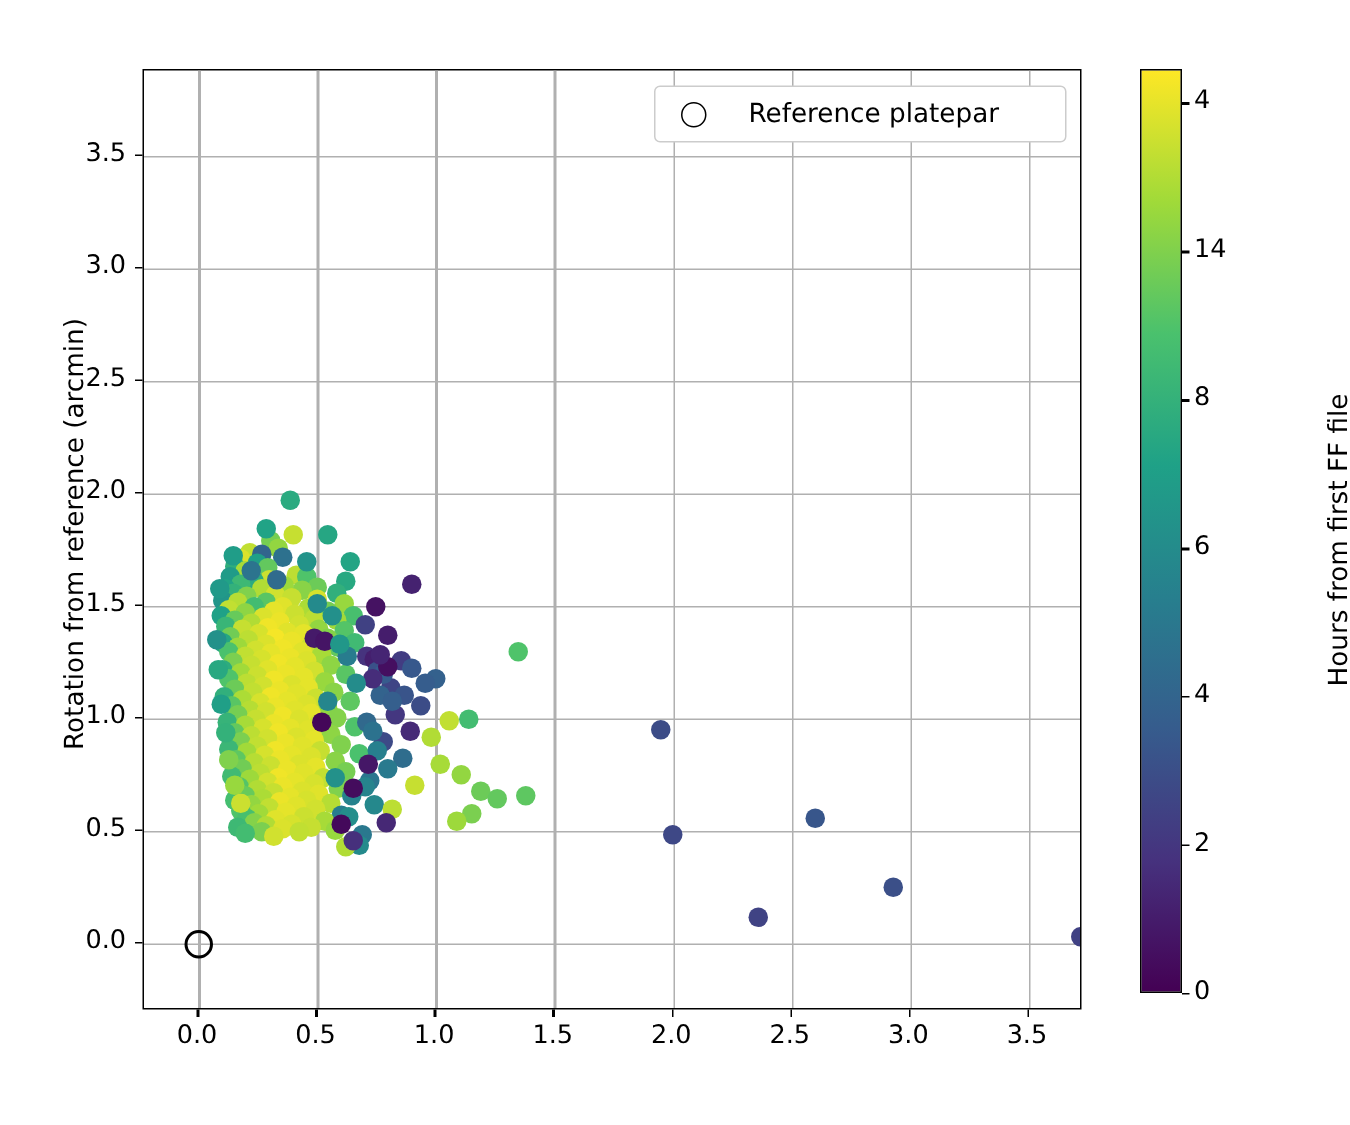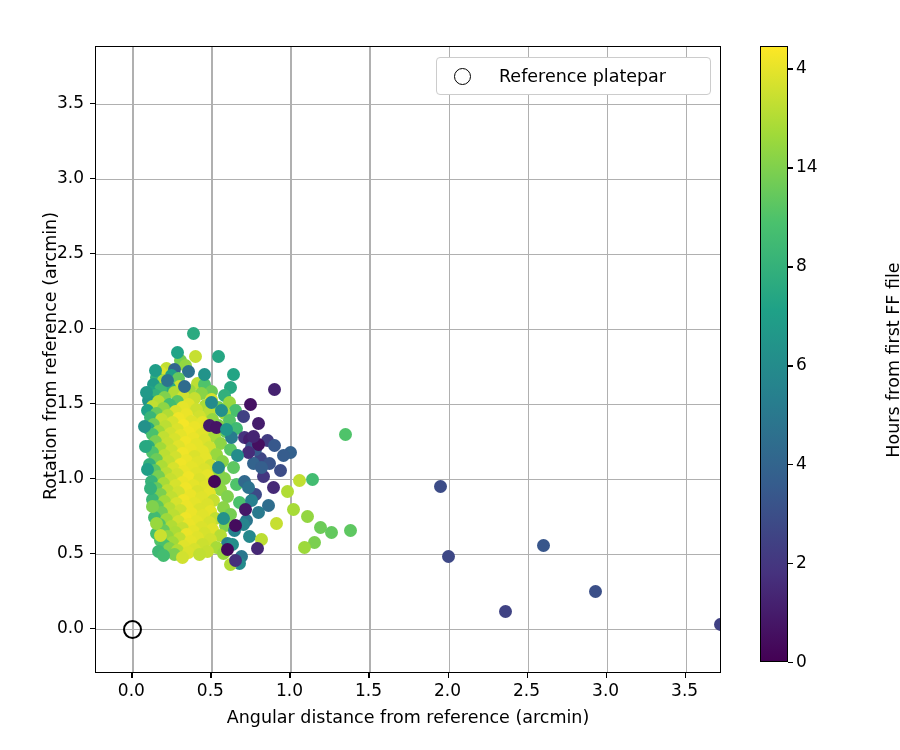--- a/index.html
+++ b/index.html
@@ -543,21 +543,20 @@
       <div class="ytick-mark" style="top: 328px;"></div>
       <div class="ytick-label" style="top: 317px;">2.0</div>
       <div class="ytick-mark" style="top: 253px;"></div>
       <div class="ytick-label" style="top: 242px;">2.5</div>
       <div class="ytick-mark" style="top: 178px;"></div>
       <div class="ytick-label" style="top: 167px;">3.0</div>
       <div class="ytick-mark" style="top: 103px;"></div>
       <div class="ytick-label" style="top: 92px;">3.5</div>
     </div>
 
-  <div id="xlabel">Angular distance from reference (arcmin)</div>
   <div id="ylabel">Rotation from reference (arcmin)</div>
 
   <div id="legend">
     <div id="legend-marker"></div>
     <div id="legend-label">Reference platepar</div>
   </div>
 
   <div id="colorbar-wrap">
     <div id="colorbar-gradient" style="background: linear-gradient(to top, rgb(68, 1, 84), rgb(70, 50, 126), rgb(54, 92, 141), rgb(39, 127, 142), rgb(31, 161, 135), rgb(74, 193, 109), rgb(160, 218, 57), rgb(253, 231, 37));"></div>
   </div>

